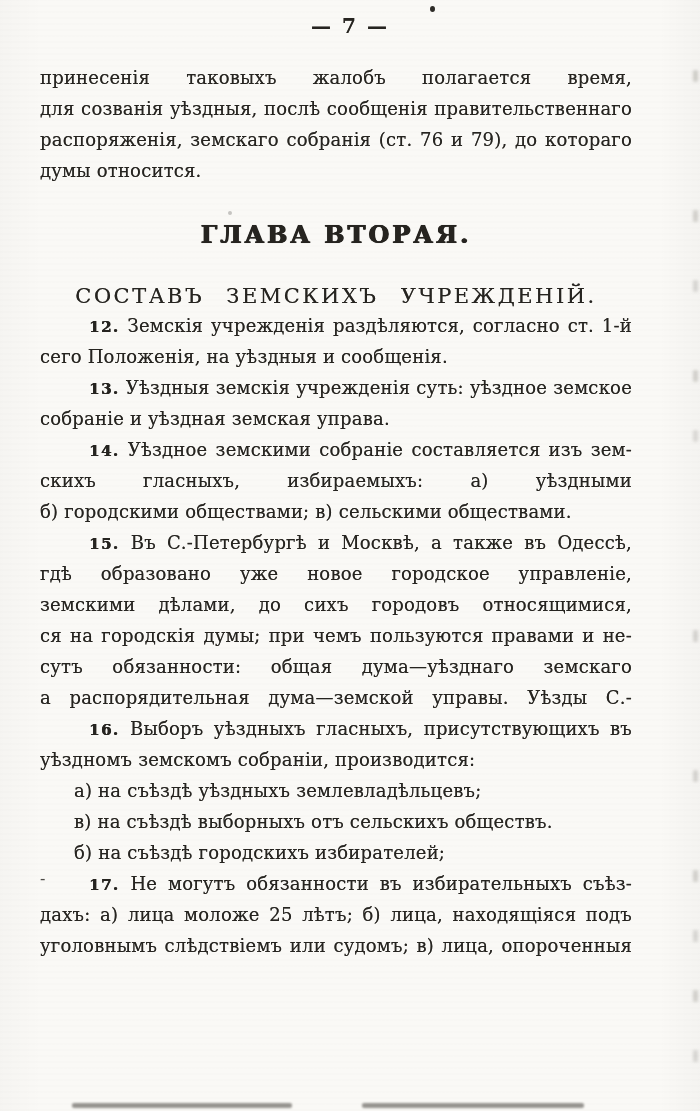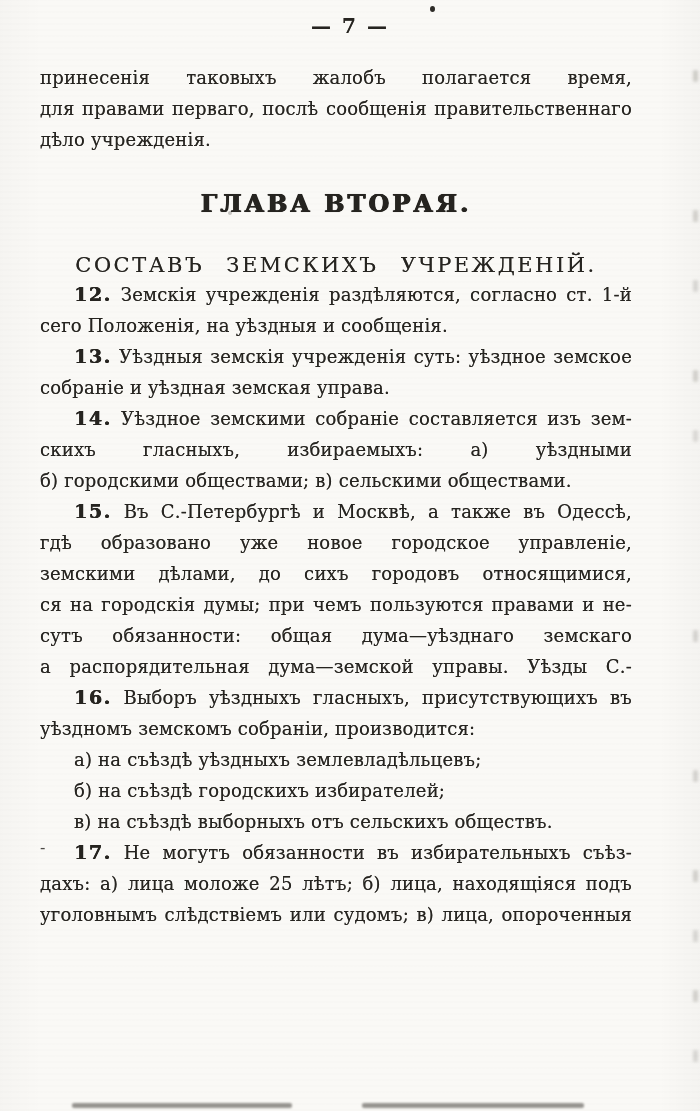--- a/index.html
+++ b/index.html
@@ -31,22 +31,23 @@
     display:block; height:31px; line-height:31px; overflow:hidden;
     font-size:18px; letter-spacing:0.2px;
     text-align:justify; text-align-last:justify; -moz-text-align-last:justify;
     text-shadow:0 0 0.6px rgba(40,38,34,0.65);
   }
   .line.final { text-align-last:left; -moz-text-align-last:left; }
   .firstline { padding-left:34px; }
   .line.item { padding-left:34px; text-align:center; text-align-last:left; -moz-text-align-last:left; }
 
   .artnum {
-    font-weight:bold; font-size:19px; letter-spacing:1.5px;
+    font-weight:bold; font-size:15px; letter-spacing:1.5px;
     text-shadow:0.5px 0 currentColor, 0 0 0.6px rgba(40,38,34,0.65);
+    margin-left:15px;
   }
 
   .heading-chapter {
     margin-top:34px; text-align:center; font-weight:bold;
     font-size:24px; line-height:30px; letter-spacing:3px;
     text-shadow:0.7px 0 currentColor, -0.4px 0 currentColor, 0 0 0.7px rgba(40,38,34,0.6);
   }
   .heading-section {
     margin-top:32px; text-align:center; font-weight:normal;
     font-size:21px; line-height:28px; letter-spacing:2.5px; word-spacing:13px;
@@ -87,22 +88,23 @@
 
   <div class="speck speck-top"></div>
   <div class="speck speck-mid"></div>
 
   <div class="pagenum">— 7 —</div>
 
   <main class="text-block">
 
     <p class="par">
       <span class="line">принесенія таковыхъ жалобъ полагается время, назначенное</span>
-      <span class="line">для правами перваго, послѣ сообщенія правительственнаго</span>
-      <span class="line final">дѣло учрежденія.</span>
+      <span class="line">для созванія уѣздныя, послѣ сообщенія правительственнаго</span>
+      <span class="line">распоряженія, земскаго собранія (ст. 76 и 79), до котораго</span>
+      <span class="line final">думы относится.</span>
     </p>
 
     <h2 class="heading-chapter">ГЛАВА ВТОРАЯ.</h2>
     <h3 class="heading-section">СОСТАВЪ ЗЕМСКИХЪ УЧРЕЖДЕНІЙ.</h3>
 
     <p class="par">
       <span class="line firstline"><b class="artnum">12.</b> <span>Земскія учрежденія раздѣляются, согласно ст. 1-й</span></span>
       <span class="line final">сего Положенія, на уѣздныя и сообщенія.</span>
     </p>
 
@@ -123,22 +125,22 @@
       <span class="line">земскими дѣлами, до сихъ городовъ относящимися, возлагает-</span>
       <span class="line">ся на городскія думы; при чемъ пользуются правами и не-</span>
       <span class="line">сутъ обязанности: общая дума—уѣзднаго земскаго собранія,</span>
       <span class="line">а распорядительная дума—земской управы. Уѣзды С.-Петер-</span>
     </p>
 
     <p class="par">
       <span class="line firstline"><b class="artnum">16.</b> <span>Выборъ уѣздныхъ гласныхъ, присутствующихъ въ</span></span>
       <span class="line final">уѣздномъ земскомъ собраніи, производится:</span>
       <span class="line item">а) на съѣздѣ уѣздныхъ землевладѣльцевъ;</span>
+      <span class="line item">в) на съѣздѣ выборныхъ отъ сельскихъ обществъ.</span>
       <span class="line item">б) на съѣздѣ городскихъ избирателей;</span>
-      <span class="line item">в) на съѣздѣ выборныхъ отъ сельскихъ обществъ.</span>
     </p>
 
     <p class="par">
       <span class="margin-mark">-</span>
       <span class="line firstline"><b class="artnum">17.</b> <span>Не могутъ обязанности въ избирательныхъ съѣз-</span></span>
       <span class="line">дахъ: а) лица моложе 25 лѣтъ; б) лица, находящіяся подъ</span>
       <span class="line">уголовнымъ слѣдствіемъ или судомъ; в) лица, опороченныя</span>
     </p>
 
   </main>

